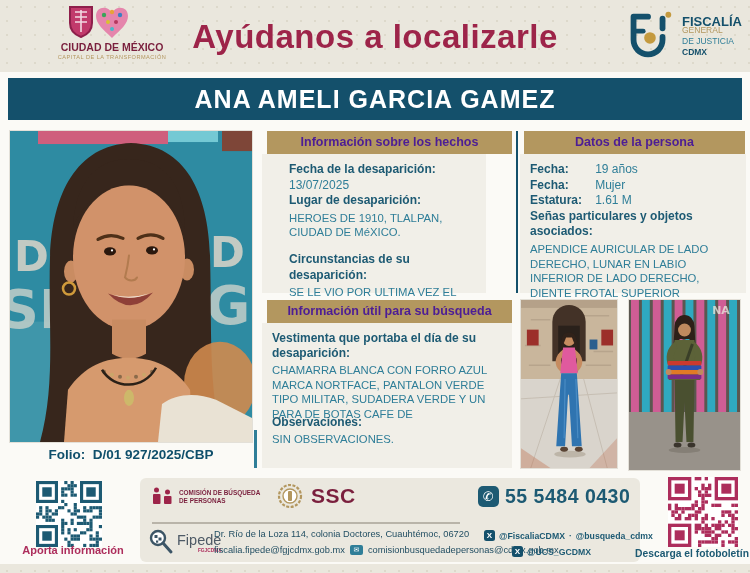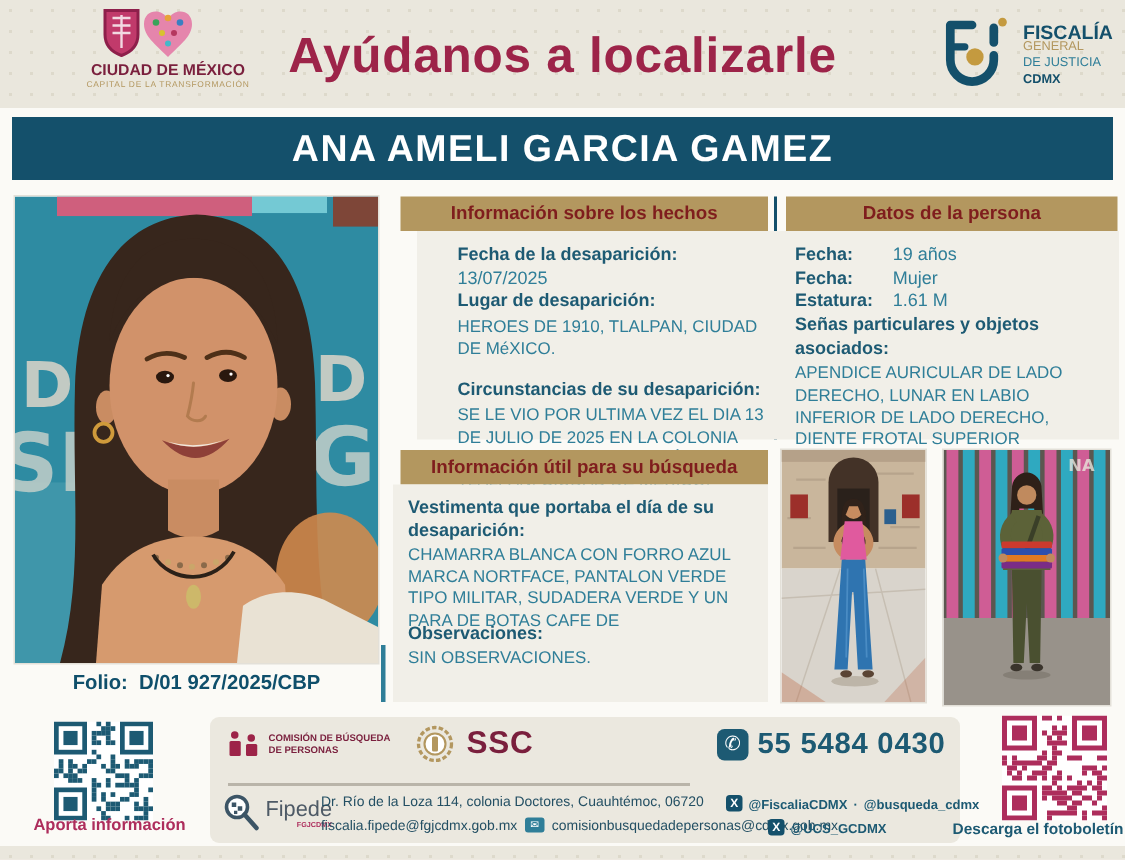--- a/index.html
+++ b/index.html
@@ -5,21 +5,21 @@
   html,body{margin:0;padding:0;background:#e7e4da;}
   .poster{position:relative;width:750px;height:573px;overflow:hidden;
     font-family:"Liberation Sans",sans-serif;background:#f1efe8;}
   .abs{position:absolute;}
   .band{background-color:#eae7dd;
     background-image:radial-gradient(#ddd9cb 1.2px, transparent 1.2px);
     background-size:14px 14px;}
   .main-bg{background:#fbfaf6;}
   .name-band{background:var(--teal,#14506b);color:#fff;font-weight:bold;
     font-size:25px;letter-spacing:1px;text-align:center;line-height:42px;}
-  .sec-hdr{background:var(--tan,#b3975f);color:#7f1d1d;font-weight:bold;
+  .sec-hdr{background:var(--tan,#b3975f);color:#4c1d95;font-weight:bold;
     font-size:12.5px;text-align:center;line-height:23px;}
   .sec-body{background:var(--panel,#f1efe8);padding:8px 10px;box-sizing:border-box;
     color:var(--teal_value,#2f7e98);font-size:11.3px;line-height:1.3;}
   .lbl{color:var(--teal_text,#1d5a73);font-weight:bold;font-size:12px;}
   .val{color:var(--teal_value,#2f7e98);font-size:12px;}
   .kv .lbl{display:inline-block;min-width:62px;}
   .para{margin-top:2px;}
   .title{color:var(--maroon,#9d2449);font-weight:bold;font-size:33px;letter-spacing:.5px;white-space:nowrap;}
   .folio{color:#0f4f6b;font-weight:bold;font-size:13.5px;text-align:center;}
   .photo-frame{background:#fff;box-shadow:0 0 0 1px #e3e0d8;}
@@ -128,21 +128,21 @@
   </div>
   <div class="abs folio" style="left:10px;top:447px;width:242px;">
     <span>Folio:</span>&nbsp;
     <span>D/01 927/2025/CBP</span>
   </div>
 
   <div class="abs" style="left:516px;top:131px;width:2px;height:162px;background:#14506b;"></div>
   <div class="abs" style="left:254px;top:430px;width:2.5px;height:38px;background:#2f7e98;"></div>
 
   <div class="abs sec-hdr" style="left:267px;top:131px;width:245px;height:23px;">Información sobre los hechos</div>
-  <div class="abs sec-body" style="left:278px;top:154px;width:242px;height:139px;padding-left:27px;">
+  <div class="abs sec-body" style="left:262px;top:154px;width:224px;height:139px;padding-left:27px;">
     <div>
       <span class="lbl">Fecha de la desaparición:</span>
       <span class="val">13/07/2025</span>
     </div>
     <div class="lbl">Lugar de desaparición:</div>
     <div class="para">HEROES DE 1910, TLALPAN, CIUDAD DE MéXICO.</div>
     <div class="lbl" style="margin-top:12px;">Circunstancias de su desaparición:</div>
     <div class="para">SE LE VIO POR ULTIMA VEZ EL DIA 13 DE JULIO DE 2025 EN LA COLONIA HEROES DE 1910, ALCALDÍA TLALPAN, CIUDAD DE MEXICO.</div>
   </div>
 

